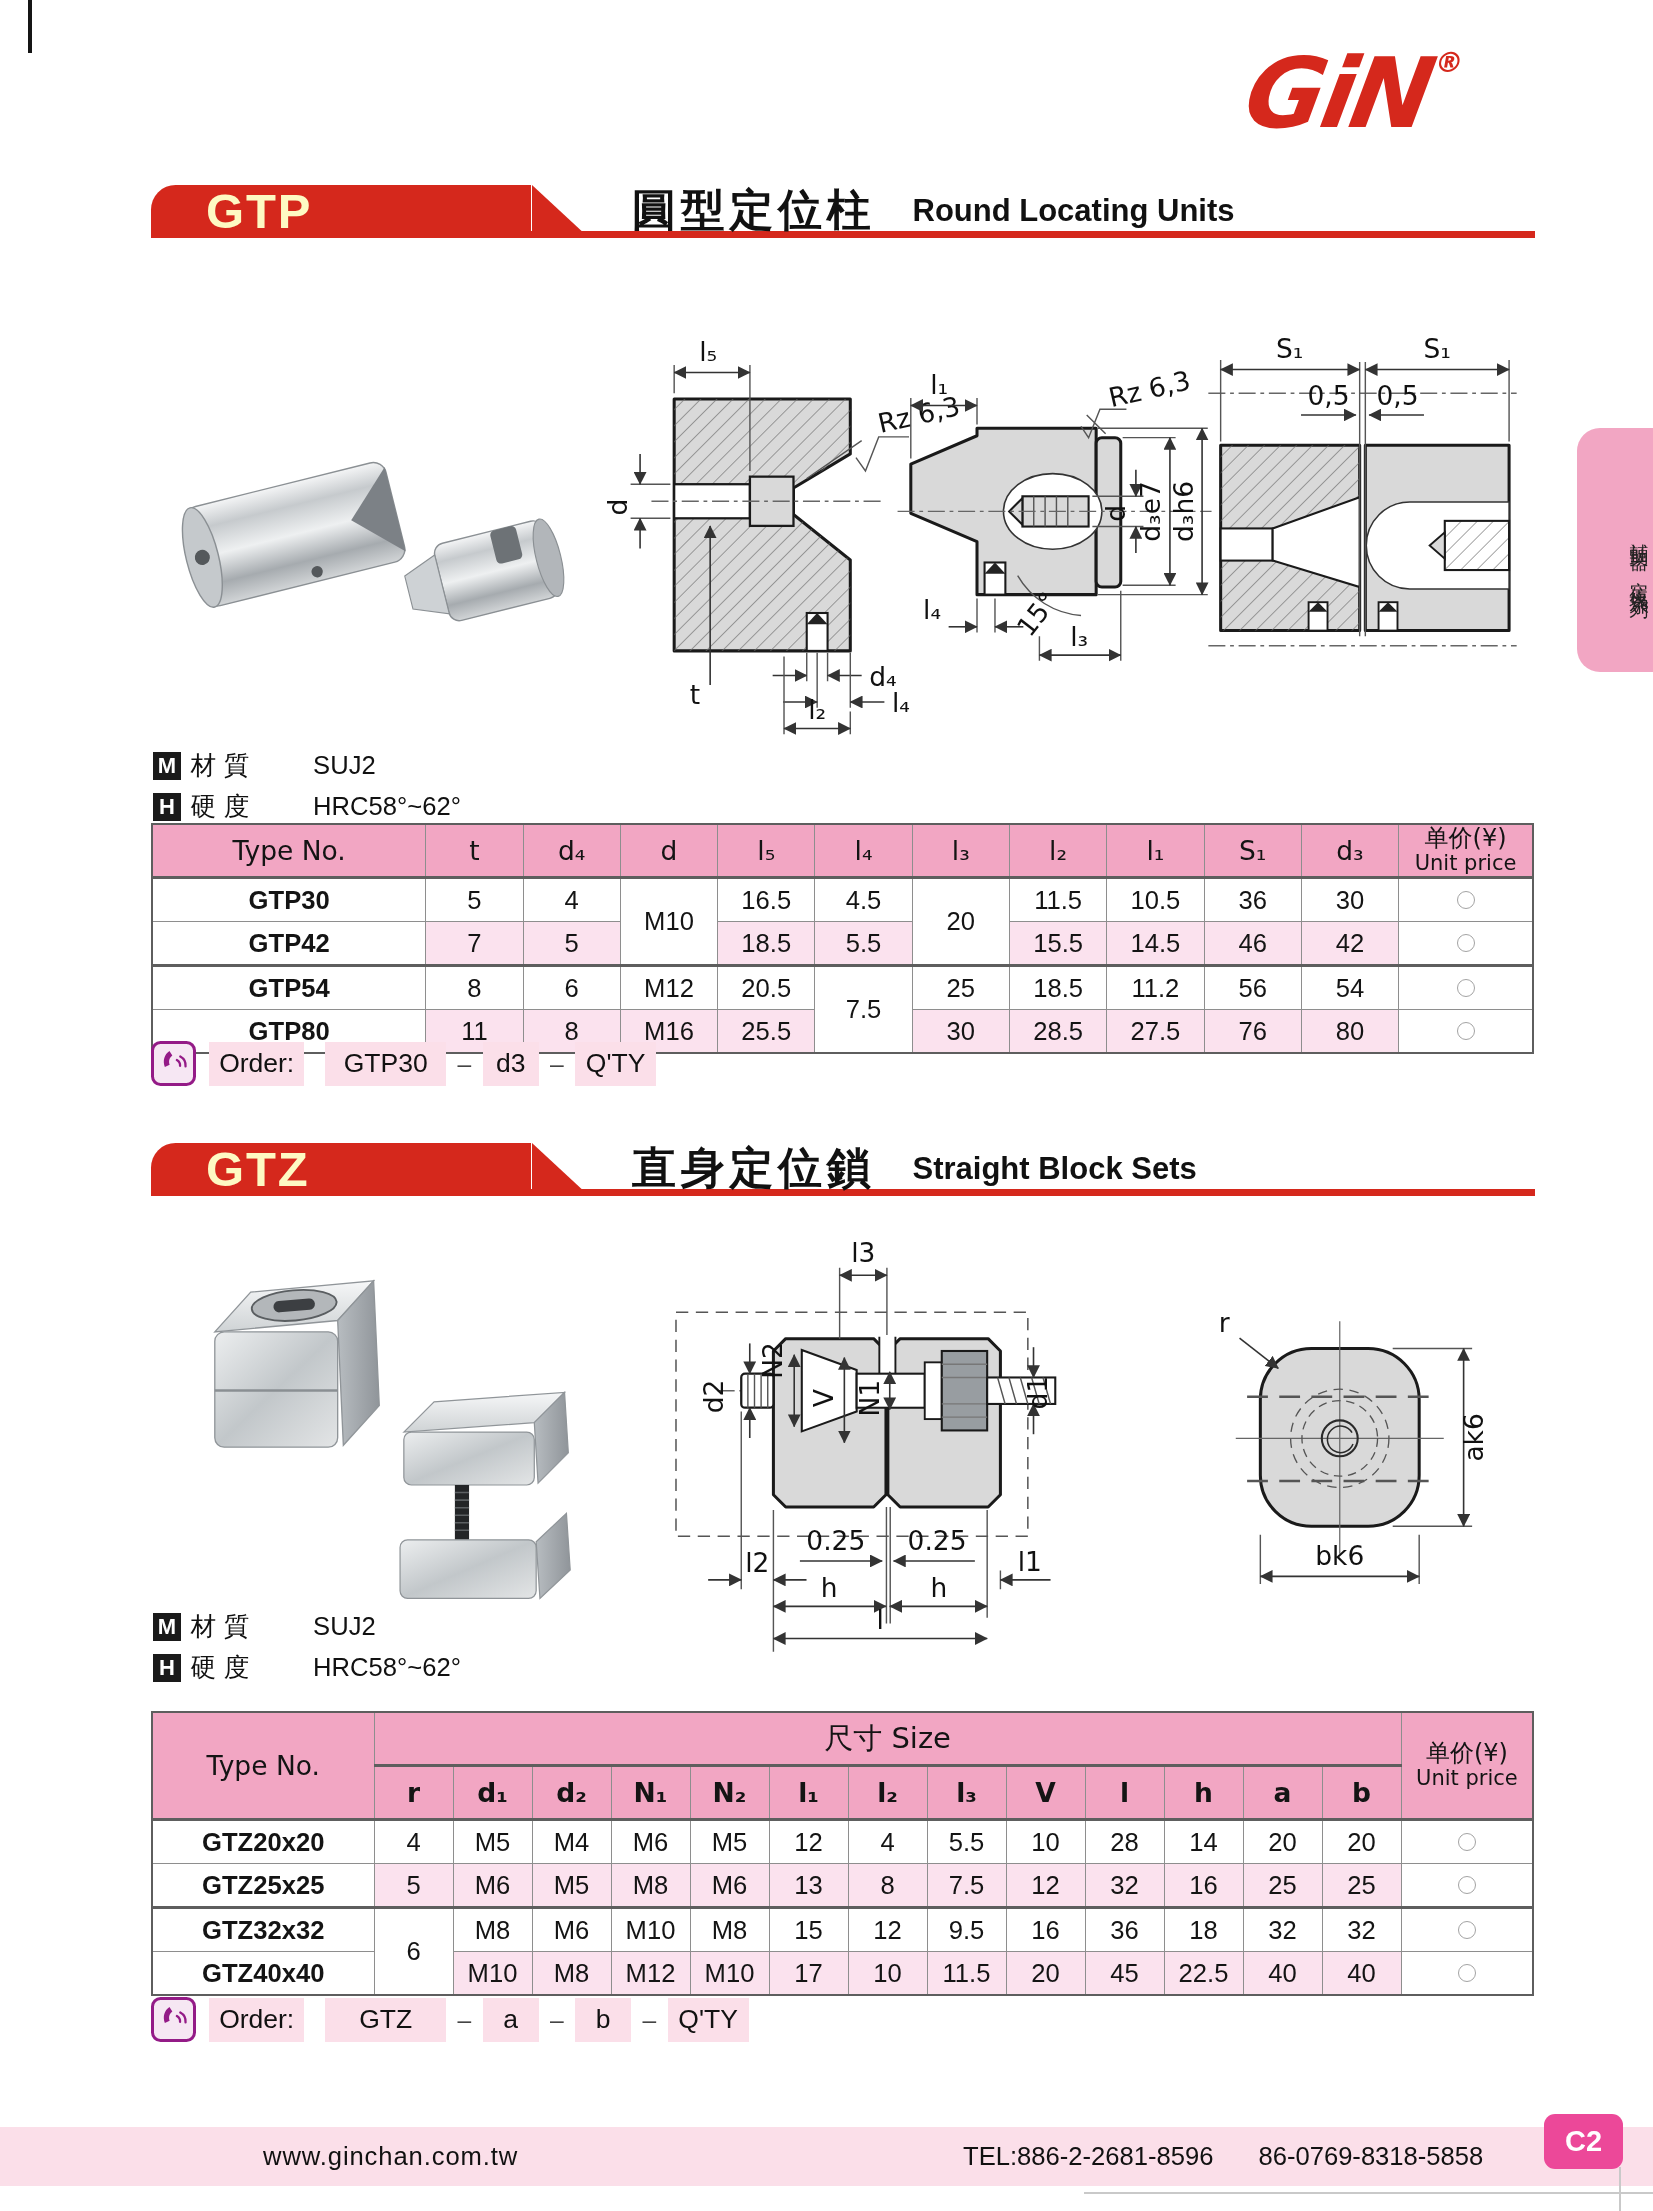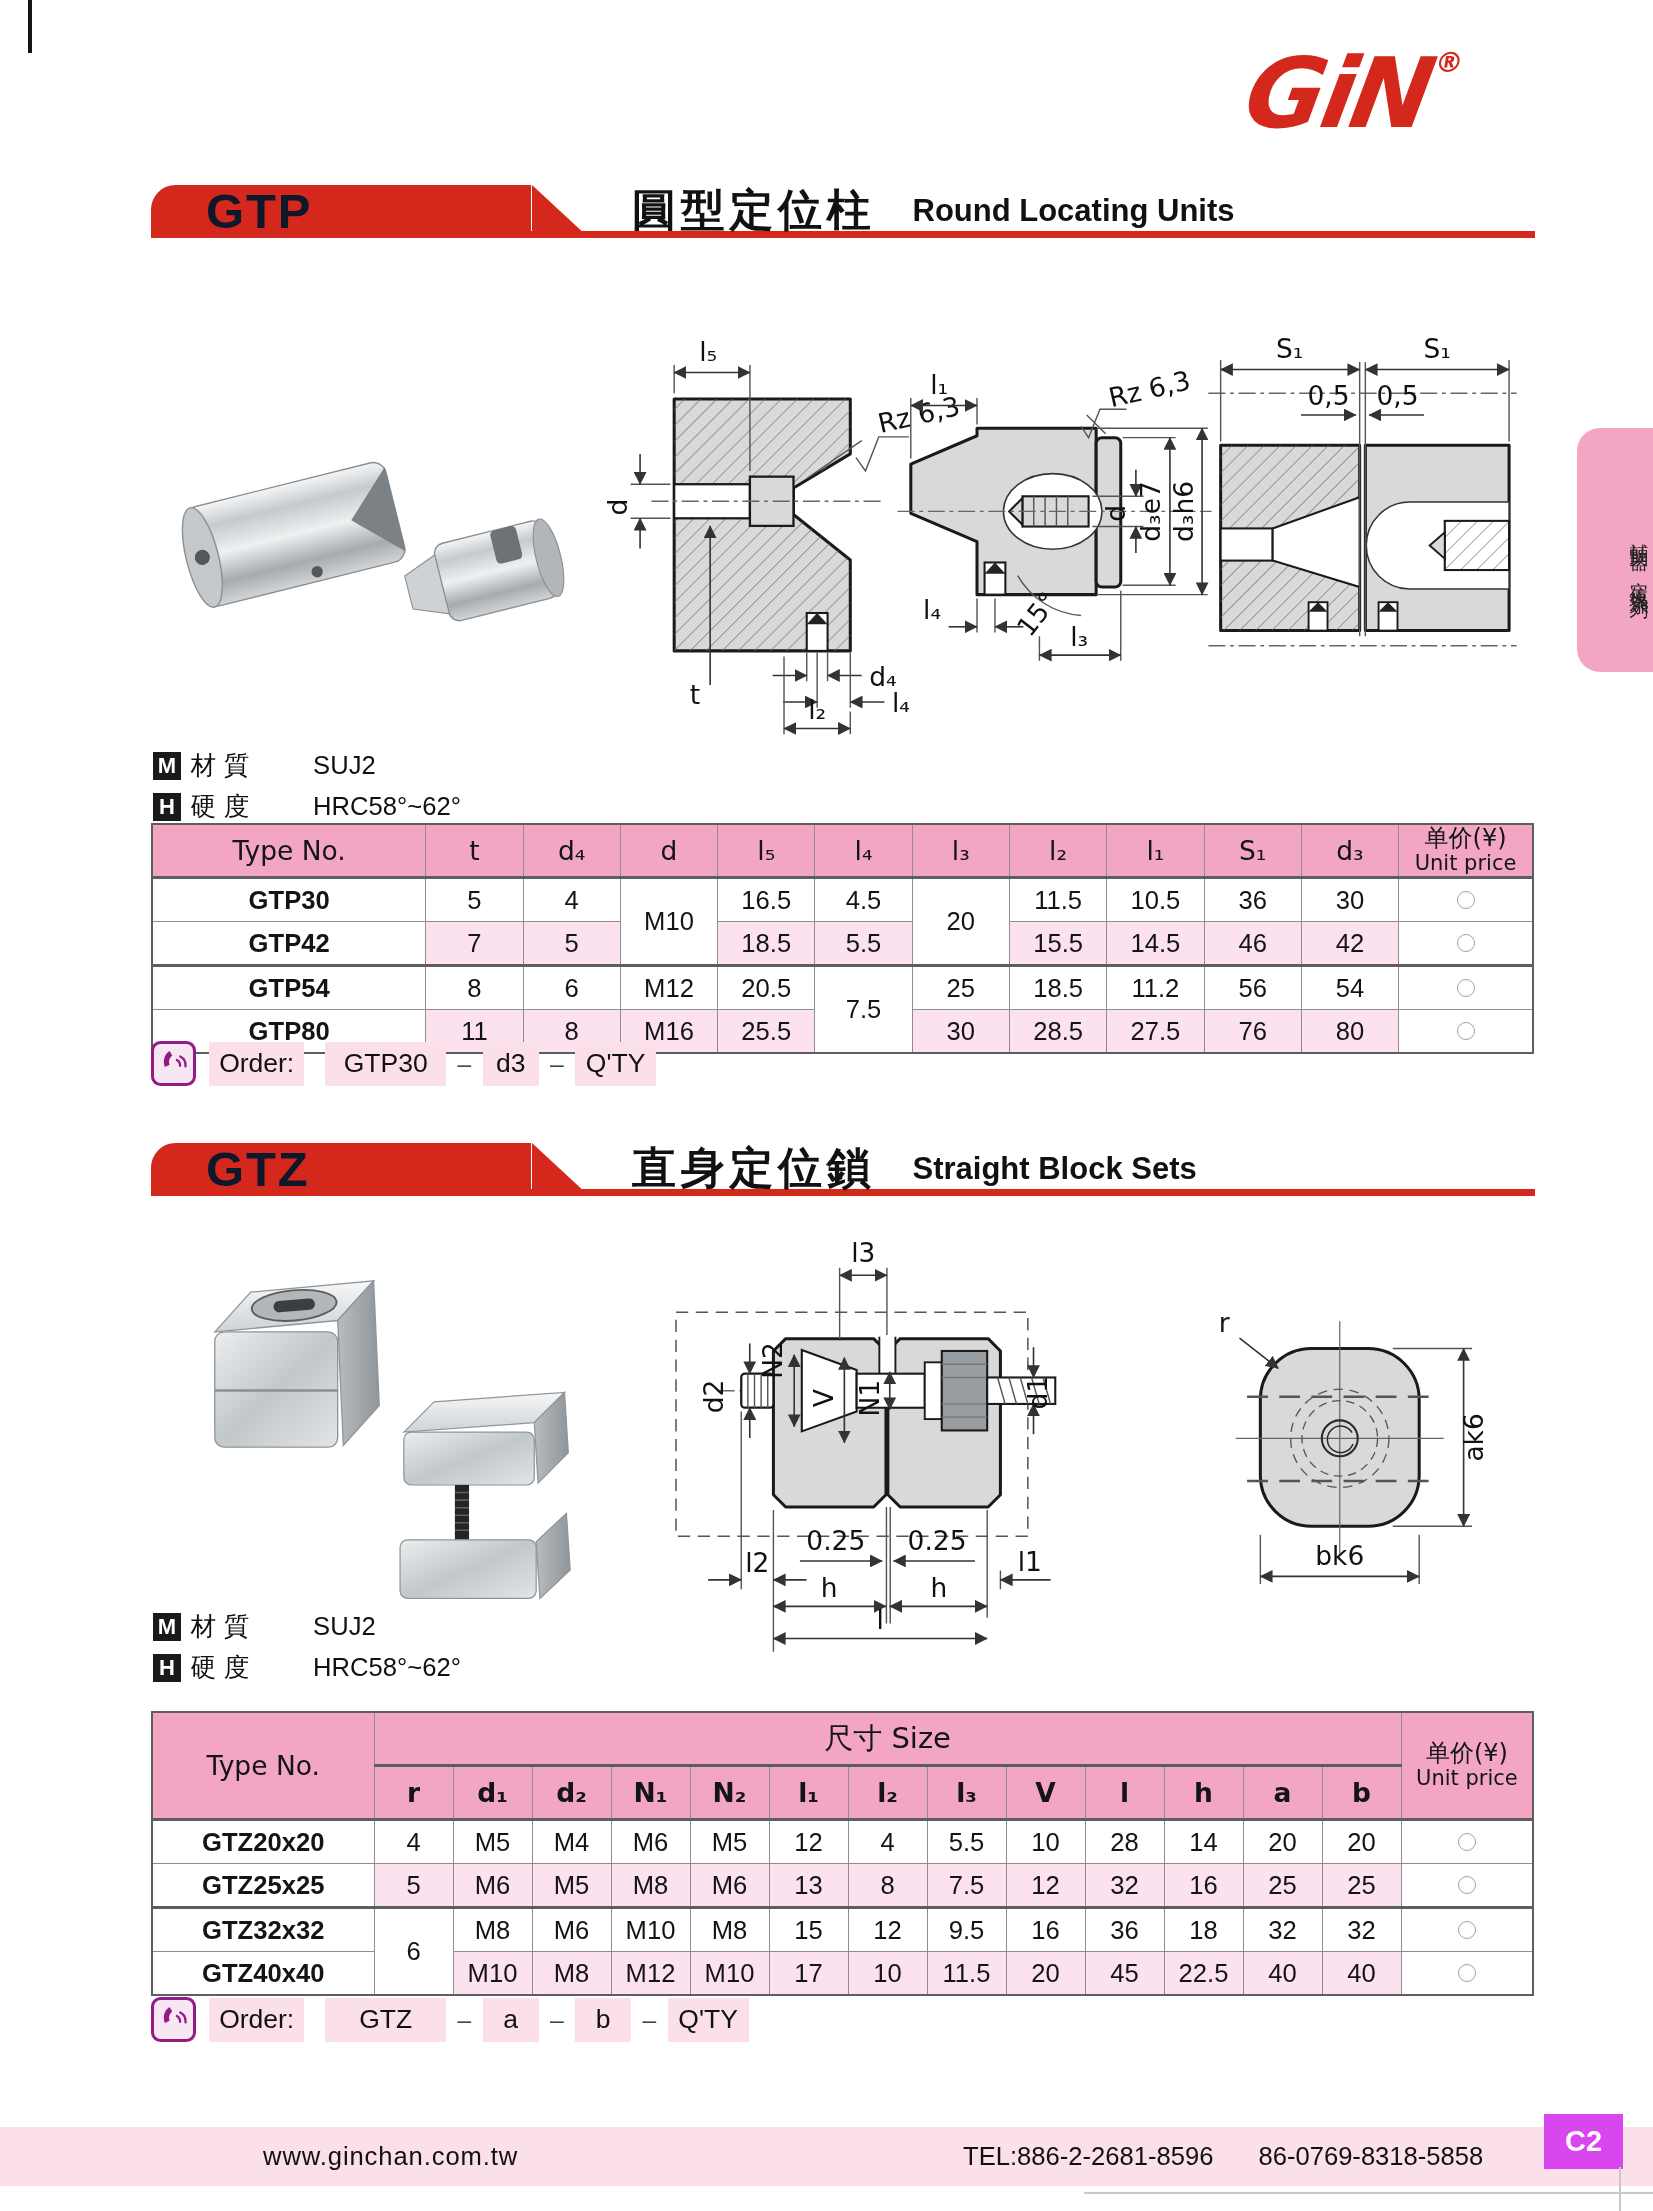--- a/index.html
+++ b/index.html
@@ -6,21 +6,21 @@
   .page{position:relative;width:1653px;height:2212px;background:#fff;overflow:hidden;
         font-family:"Liberation Sans",sans-serif;color:#111;}
   .abs{position:absolute;}
   .crop-mark{left:28px;top:0;width:3.8px;height:53px;background:#151515;}
   
   .logo{left:1247px;top:45px;font-family:"DejaVu Sans",sans-serif;font-style:italic;font-weight:bold;
         font-size:97px;line-height:1;color:#d5281c;transform:skewX(-10deg);letter-spacing:-3.8px;}
   .logo .reg{font-size:28px;vertical-align:55px;letter-spacing:0;}
   
   .banner{height:51px;background:#d5281c;border-radius:24.6px 0 0 1.9px;display:flex;align-items:center;}
-  .banner .code{color:#0f172a;font-size:49px;font-weight:bold;letter-spacing:1.9px;padding-left:55px;}
+  .banner .code{color:#fef9c3;font-size:49px;font-weight:bold;letter-spacing:1.9px;padding-left:55px;}
   .banner-tri{width:0;height:0;border-bottom:51px solid #d5281c;border-right:55px solid transparent;}
   .underline{height:6.6px;background:#d5281c;}
   .sec-title{display:flex;align-items:center;height:51px;gap:37px;}
   .sec-title .zh{font-size:44px;font-weight:bold;letter-spacing:4.7px;font-family:"DejaVu Sans",sans-serif;}
   .sec-title .en{font-size:31px;font-weight:bold;}
   
   .side-tab{right:0;top:428px;width:76px;height:227px;background:#f2a6c3;border-radius:23px 0 0 23px;
             writing-mode:vertical-rl;text-orientation:upright;font-size:19px;letter-spacing:4.7px;
             color:#222;padding-top:17px;text-align:center;font-family:"DejaVu Sans",sans-serif;}
   
@@ -53,22 +53,22 @@
         font-size:26.5px;color:#111;}
   .chip.lbl{width:95px;}
   .chip.big{width:121px;margin-left:21px;}
   .chip.sm{width:56px;}
   .chip.md{width:81px;}
   .dash{margin:0 11.4px;font-size:24.6px;color:#444;}
   
   .footer{left:0;top:2127px;width:1653px;height:59px;background:#fbdfe9;display:flex;align-items:center;font-size:25.6px;}
   .footer .site{margin-left:263px;letter-spacing:0.9px;}
   .footer .tels{position:absolute;left:963px;display:flex;gap:45px;}
-  .page-code{left:1544px;top:2114px;width:79px;height:55px;background:#d946ef;color:#fff;font-size:29px;
-        font-weight:bold;display:flex;align-items:center;justify-content:center;}
+  .page-code{left:1544px;top:2114px;width:79px;height:55px;background:#ec4899;color:#fff;font-size:29px;
+        font-weight:bold;display:flex;align-items:center;justify-content:center;border-radius:11px;}
   .print-line-h{left:1084px;top:2192px;width:570px;height:1.9px;background:#c9c9c9;}
   .print-line-v{left:1619px;top:2167px;width:1.9px;height:44px;background:#c9c9c9;}
   
   svg.draw{position:absolute;overflow:visible;}
   .oline{fill:#d9d9d9;stroke:#1a1a1a;stroke-width:3.2;stroke-linejoin:round;}
   .thin{stroke:#555;stroke-width:1.5;fill:none;}
   .dim{stroke:#333;stroke-width:1.7;fill:none;}
   .cl{stroke:#666;stroke-width:1.5;stroke-dasharray:18 5 4 5;fill:none;}
   text.dlabel{font-size:28px;fill:#111;font-family:"DejaVu Sans",sans-serif;}
 </style>

